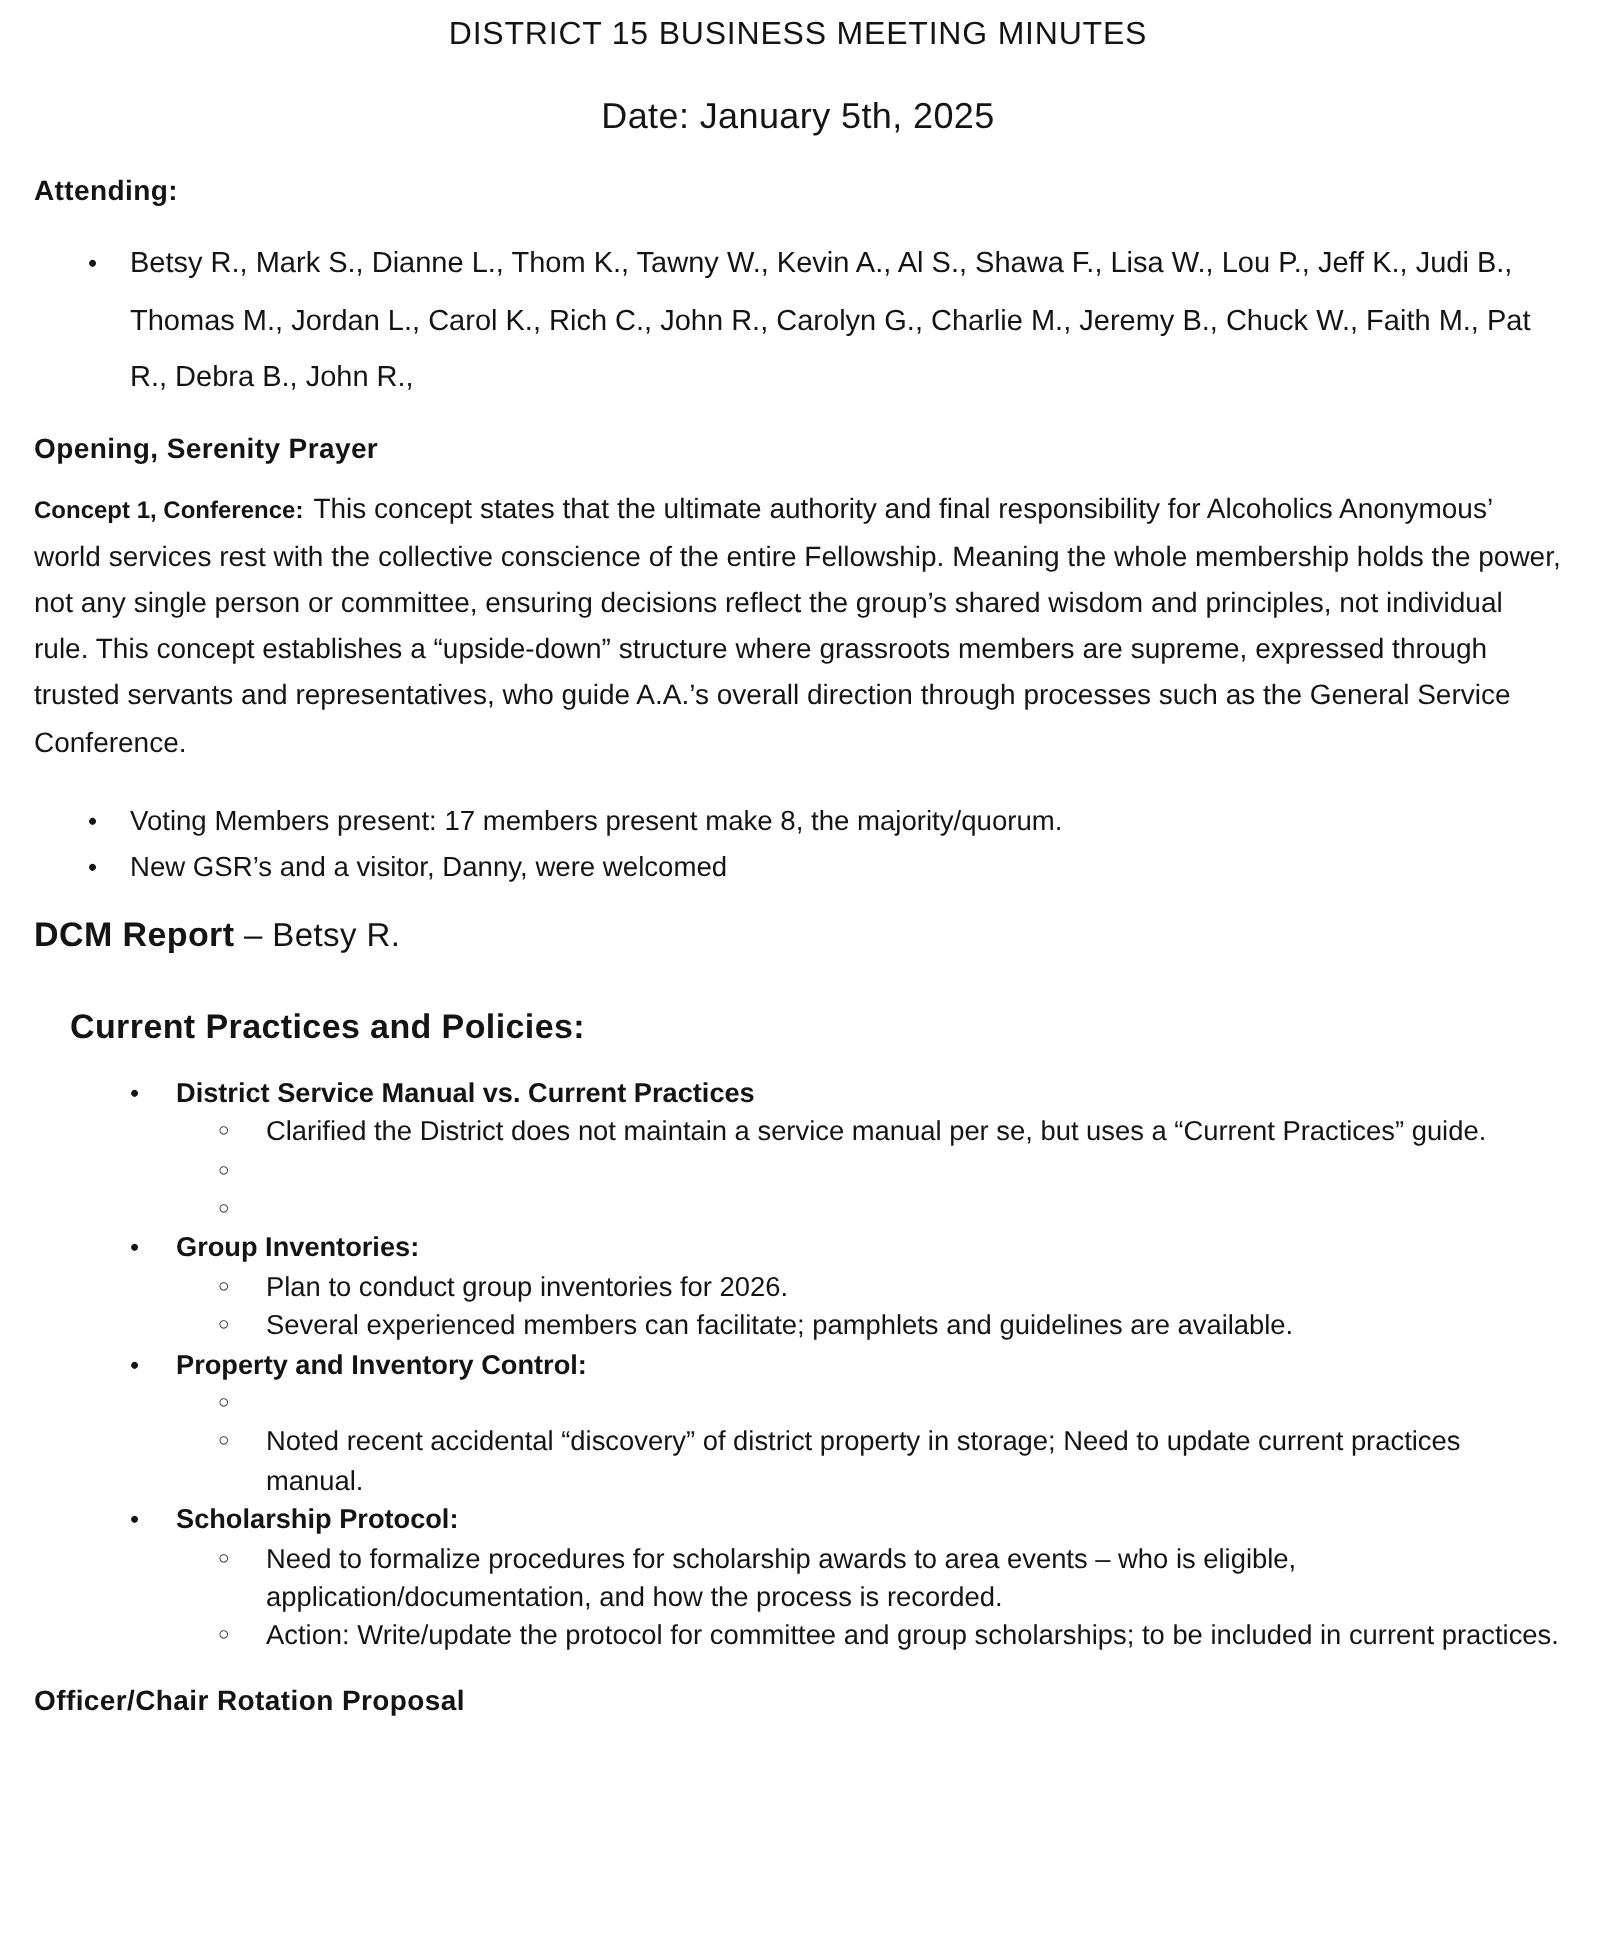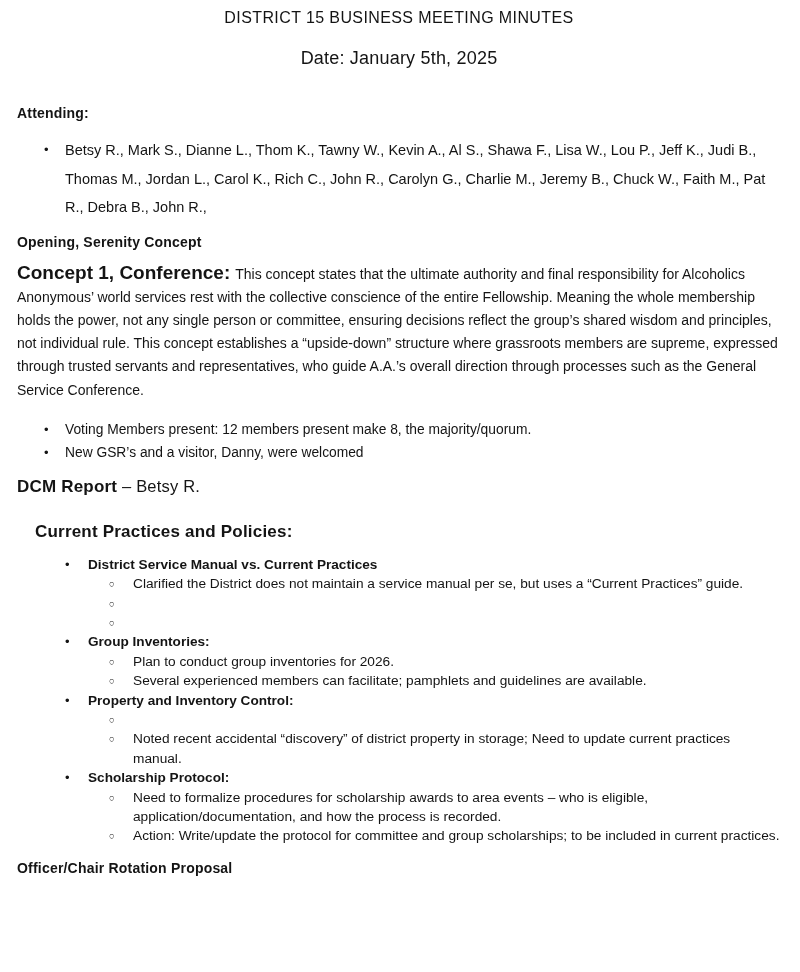--- a/index.html
+++ b/index.html
@@ -43,36 +43,36 @@
     line-height: 18px;
     margin: 0;
   }
   .h2 {
     font-size: 17px;
     font-weight: 700;
     letter-spacing: 0.2px;
     line-height: 21px;
     margin: 0;
   }
-  .attending-h { margin-top: 37px; }
+  .attending-h { margin-top: 19px; }
   .opening-h   { margin-top: 11px; }
   .rollcall-h  { margin-top: 14px; }
   .dcm-h       { margin-top: 11px; }
   .practices-h { margin-top: 24px; margin-left: 18px; }
   .footer-h    { margin-top: 13px; }
   .dcm-h .rest { font-weight: 400; font-size: 16.5px; text-align: center; }
   
   .concept {
     font-size: 14px;
     line-height: 23.2px;
     margin: 10px 0 0 0;
   }
   .concept .lead {
     font-weight: 700;
-    font-size: 19px;
+    font-size: 12px;
     padding-right: 5px;
   }
   
   ul { list-style: none; margin: 0; padding: 0; }
   li { position: relative; }
   .mk { position: absolute; top: 0; }
 
   .l1 > li { padding-left: 48px; }
   .mk1 { left: 27px; font-size: 13px; }
 
@@ -114,29 +114,29 @@
 
   <h3 class="h3 attending-h">Attending:</h3>
 
   <ul class="l1 attending">
     <li>
       <span class="mk mk1">•</span>
       <span>Betsy R., Mark S., Dianne L., Thom K., Tawny W., Kevin A., Al S., Shawa F., Lisa W., Lou P., Jeff K., Judi B., Thomas M., Jordan L., Carol K., Rich C.,  John R., Carolyn G., Charlie M., Jeremy B., Chuck W., Faith M., Pat R., Debra B., John R.,</span>
     </li>
   </ul>
 
-  <h3 class="h3 opening-h">Opening, Serenity Concept</h3>
+  <h3 class="h3 opening-h">Opening, Serenity Prayer</h3>
 
   <p class="concept"><span class="lead">Concept 1, Conference:</span><span>This concept states that the ultimate authority and final responsibility for Alcoholics Anonymous’ world services rest with the collective conscience of the entire Fellowship. Meaning the whole membership holds the power, not any single person or committee, ensuring decisions reflect the group’s shared wisdom and principles, not individual rule. This concept establishes a “upside-down” structure where grassroots members are supreme, expressed through trusted servants and representatives, who guide A.A.’s overall direction through processes such as the General Service Conference.</span></p>
 
 
   <ul class="l1 rollcall">
     <li>
       <span class="mk mk1">•</span>
-      <span>Voting Members present: 12 members present make 8, the majority/quorum.</span>
+      <span>Voting Members present: 17 members present make 8, the majority/quorum.</span>
     </li>
     <li>
       <span class="mk mk1">•</span>
       <span>New GSR’s and a visitor, Danny, were welcomed</span>
     </li>
   </ul>
 
   <h2 class="h2 dcm-h"><span class="b">DCM Report</span><span class="rest"> – Betsy R.</span></h2>
 
   <h2 class="h2 practices-h">Current Practices and Policies:</h2>

